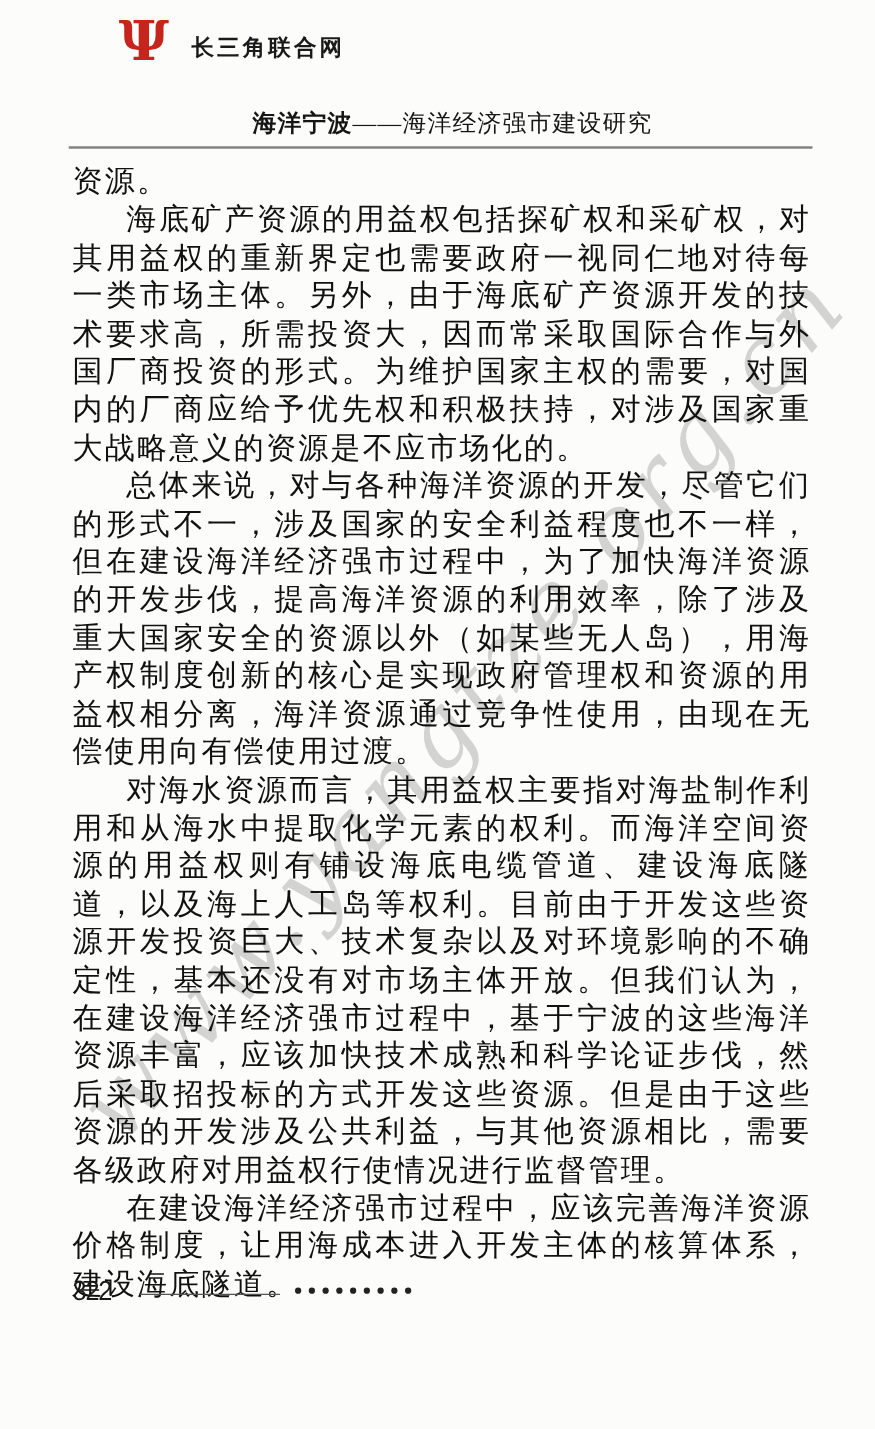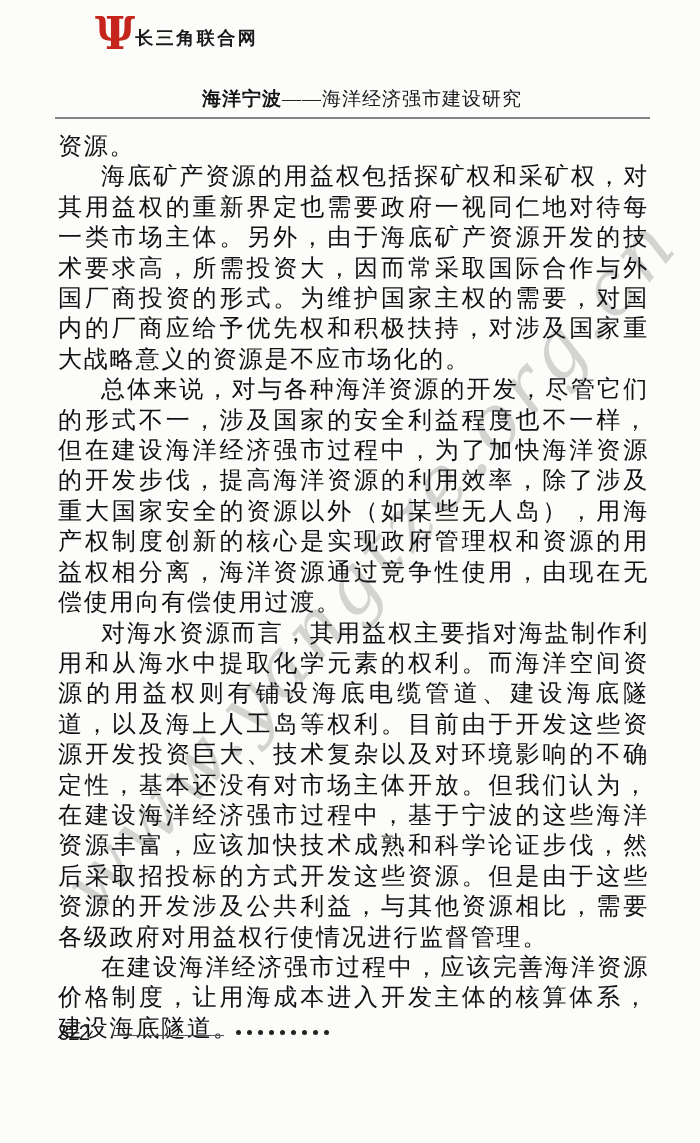--- a/index.html
+++ b/index.html
@@ -12,21 +12,21 @@
     color:#111;
   }
   
   .logo{position:absolute;top:12px;left:95px;display:flex;align-items:center;}
   .logo-glyph{
     font-family:"DejaVu Serif", serif;
     font-size:44px;line-height:44px;font-weight:bold;
     color:#c6251e;
   }
   .logo-text{
-    margin-top:8px;
+    margin-left:18px;margin-top:8px;
     font-size:18px;font-weight:bold;letter-spacing:2.5px;color:#1a1a1a;
     font-family:"Liberation Sans", sans-serif;
     text-align:right;
   }
   
   .running-head{
     position:absolute;top:86px;left:12px;width:700px;
     text-align:center;font-size:19px;letter-spacing:1px;color:#151515;
     white-space:nowrap;
   }

